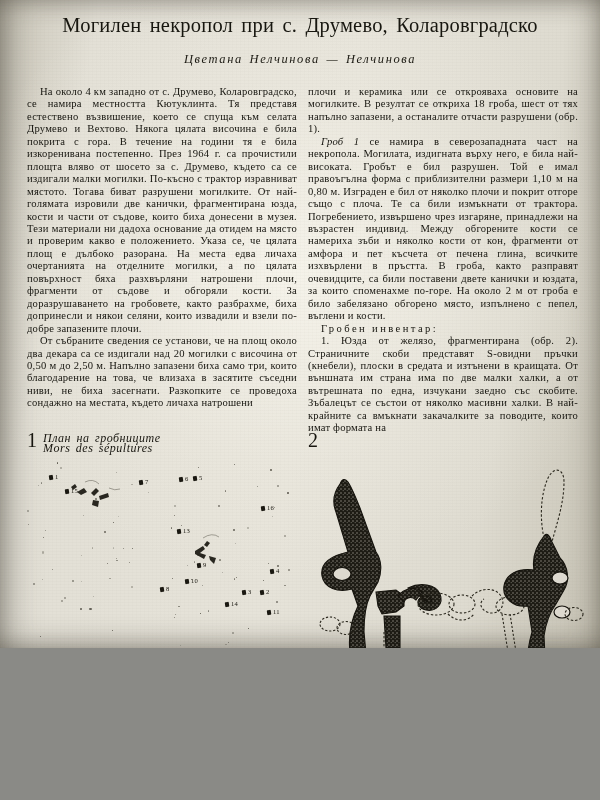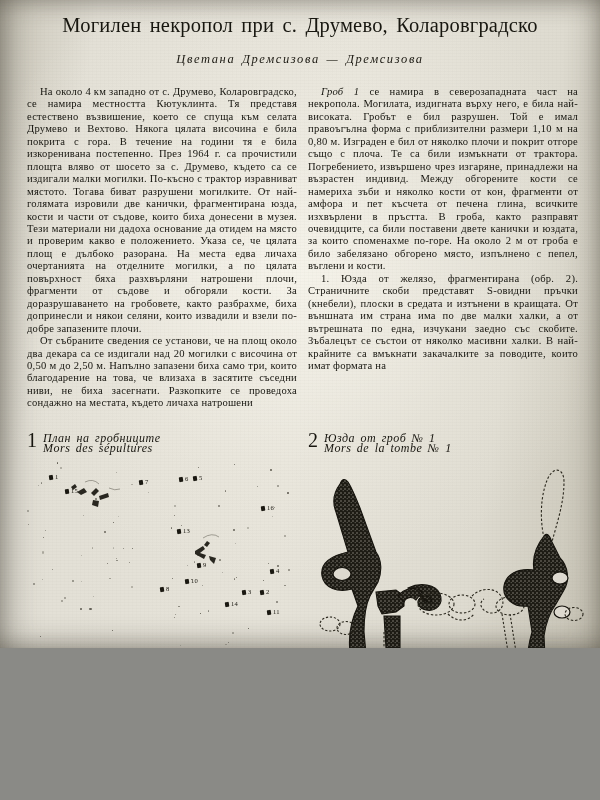--- a/index.html
+++ b/index.html
@@ -247,46 +247,44 @@
 <body>
 
 <div class="page">
   <div class="paper-tint"></div>
   <div class="paper-grain"></div>
 
   <div class="content">
 
     <div class="article-title">Могилен некропол при с. Друмево, Коларовградско</div>
 
-    <div class="author">Цветана Дремсизова — Дремсизова</div>
+    <div class="author">Цветана Нелчинова — Нелчинова</div>
 
     <div class="col left">
       <p>На около 4 км западно от с. Друмево, Коларовградско, се намира местността Кютуклинта. Тя представя естествено възвишение, което се спуща към селата Друмево и Вехтово. Някога цялата височина е била покрита с гора. В течение на години тя е била изкоренивана постепенно. През 1964 г. са прочистили площта вляво от шосето за с. Друмево, където са се издигали малки могилки. По-късно с трактор изравниват мястото. Тогава биват разрушени могилките. От най-голямата изровили две канички, фрагментирана юзда, кости и части от съдове, които биха донесени в музея. Тези материали ни дадоха основание да отидем на място и проверим какво е положението. Указа се, че цялата площ е дълбоко разорана. На места едва личаха очертанията на отделните могилки, а по цялата повърхност бяха разхвърляни натрошени плочи, фрагменти от съдове и обгоряли кости. За доразрушаването на гробовете, както разбрахме, биха допринесли и някои селяни, които извадили и взели по-добре запазените плочи.</p>
       <p>От събраните сведения се установи, че на площ около два декара са се издигали над 20 могилки с височина от 0,50 м до 2,50 м. Напълно запазени биха само три, които благодарение на това, че влизаха в засятите съседни ниви, не биха засегнати. Разкопките се проведоха сондажно на местата, където личаха натрошени</p>
     </div>
 
     <div class="col right">
+      <p class="noind">плочи и керамика или се открояваха основите на могилките. В резултат се откриха 18 гроба, шест от тях напълно запазени, а останалите отчасти разрушени (обр. 1).</p>
       <p><span class="ital">Гроб 1</span> <span>се намира в северозападната част на некропола. Могилата, издигната върху него, е била най-високата. Гробът е бил разрушен. Той е имал правоъгълна форма с приблизителни размери 1,10 м на 0,80 м. Изграден е бил от няколко плочи и покрит отгоре също с плоча. Те са били измъкнати от трактора. Погребението, извършено чрез изгаряне, принадлежи на възрастен индивид. Между обгорените кости се намериха зъби и няколко кости от кон, фрагменти от амфора и пет късчета от печена глина, всичките изхвърлени в пръстта. В гроба, както разправят очевидците, са били поставени двете канички и юздата, за които споменахме по-горе. На около 2 м от гроба е било забелязано обгорено място, изпълнено с пепел, въглени и кости.</span></p>
+      <p class="spaced">Гробен  инвентар:</p>
       <p>1. Юзда от желязо, фрагментирана (обр. 2). Страничните скоби представят S-овидни пръчки (кнебели), плоски в средата и изтънени в краищата. От външната им страна има по две малки халки, а от вътрешната по една, изчукани заедно със скобите. Зъбалецът се състои от няколко масивни халки. В най-крайните са вмъкнати закачалките за поводите, които имат формата на</p>
     </div>
 
     <div class="figcap" id="caption-1">
       <div class="num">1</div>
       <div class="lines">
         <div>План на гробниците</div>
         <div>Mors des sépultures</div>
       </div>
     </div>
 
     <div class="figcap" id="caption-2">
       <div class="num">2</div>
-      <div class="lines">
-        <div>Юзда от гроб № 1</div>
-        <div>Mors de la tombe № 1</div>
-      </div>
     </div>
 
     <div class="plan" id="site-plan">
 
       <div id="grave-markers">
           <div class="grave-marker" style="left: 22px; top: 12px;">
             <div class="blob"></div>
             <div class="lbl">1</div>
           </div>
           <div class="grave-marker" style="left: 38px; top: 26px;">

